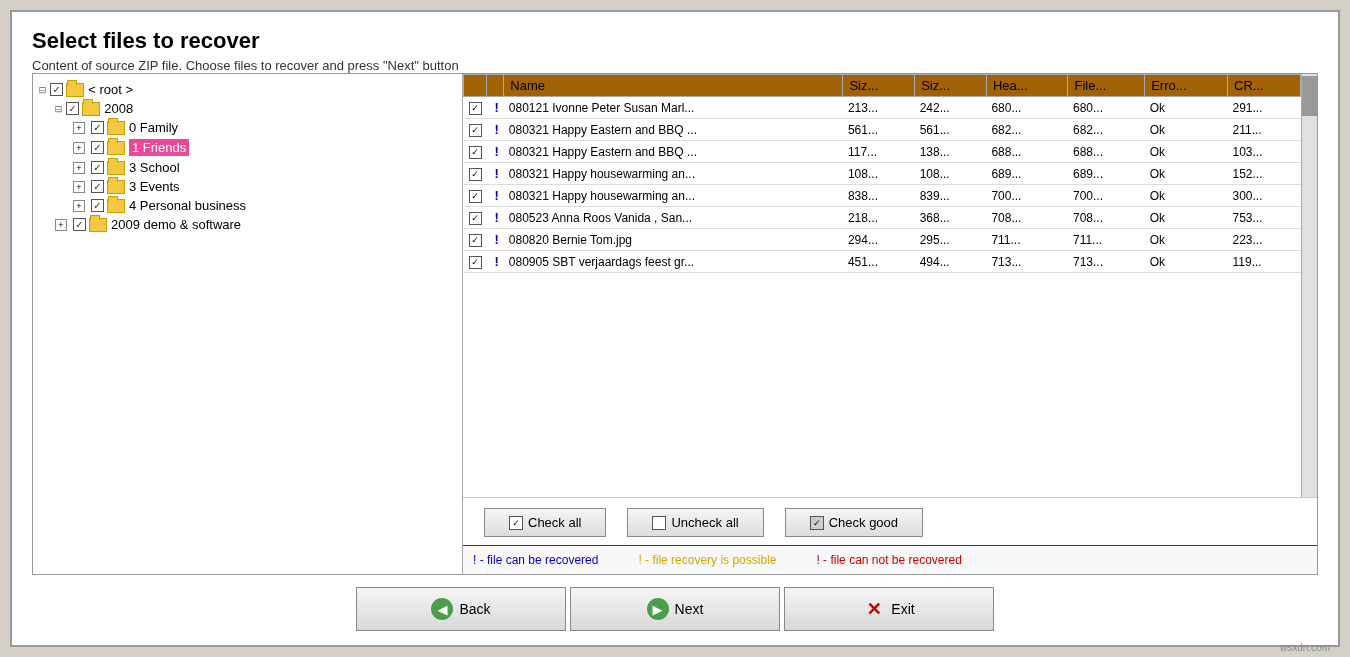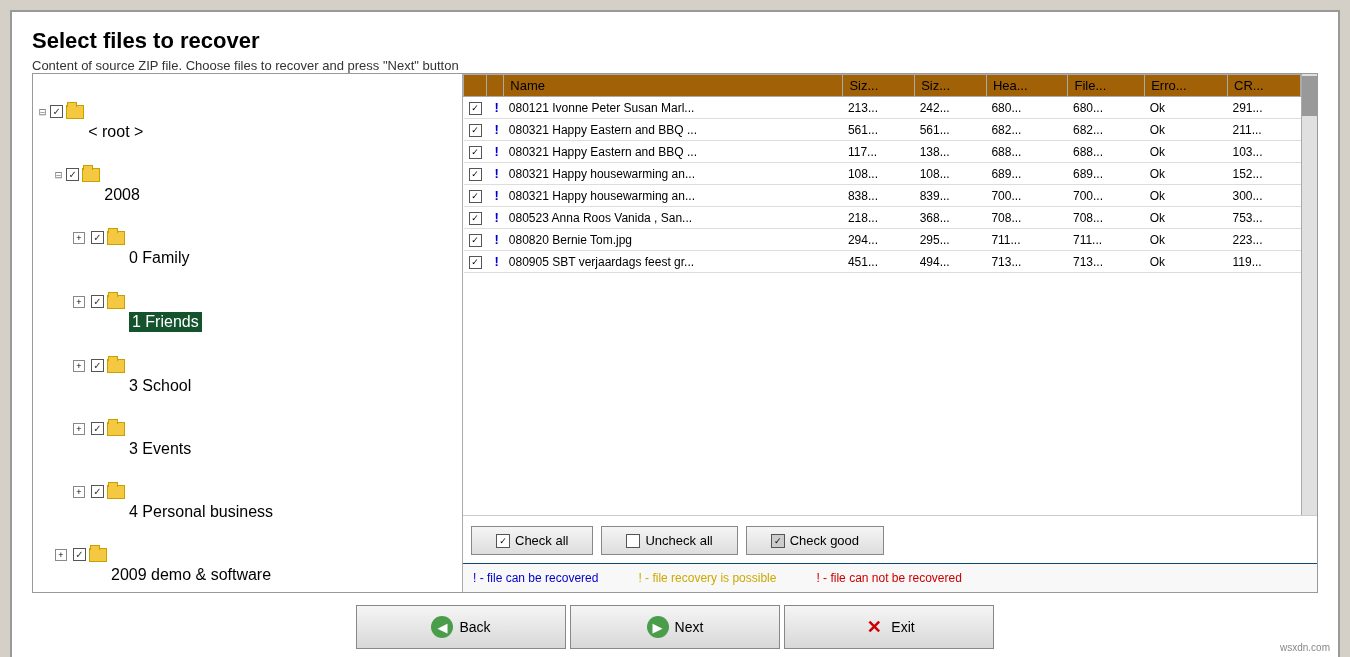--- a/index.html
+++ b/index.html
@@ -54,21 +54,21 @@
       background: #fff;
     }
     .tree-item {
       display: flex;
       align-items: center;
       padding: 2px 0;
       white-space: nowrap;
       cursor: pointer;
     }
     .tree-item.selected > .tree-label {
-      background: #14532d;
+      background: #ec4899;
       color: #fff;
       padding: 1px 3px;
     }
     .expand-btn {
       display: inline-flex;
       align-items: center;
       justify-content: center;
       width: 12px;
       height: 12px;
       border: 1px solid #888;
@@ -107,23 +107,22 @@
       position: absolute;
       top: -4px;
       left: 0;
       width: 8px;
       height: 4px;
       background: #f5c842;
       border: 1px solid #c8a000;
       border-bottom: none;
     }
     .tree-label {
-      font-size: 16px;
+      font-size: 13px;
       color: #000;
-      margin-top: 41px;
     }
     .tree-connector {
       display: inline-block;
       font-family: monospace;
       color: #888;
       font-size: 12px;
       margin-right: 0;
     }
     
     .right-panel {
@@ -190,20 +189,21 @@
       display: flex;
       align-items: center;
       justify-content: center;
       gap: 5px;
       padding: 6px 24px;
       border: 1px solid #888;
       background: linear-gradient(to bottom, #f5f5f5, #ddd);
       cursor: pointer;
       font-size: 13px;
       margin-right: 8px;
+      margin-left: 13px;
     }
     .btn-icon {
       width: 14px;
       height: 14px;
       border: 1px solid #555;
       display: inline-flex;
       align-items: center;
       justify-content: center;
       font-size: 9px;
       background: #fff;

